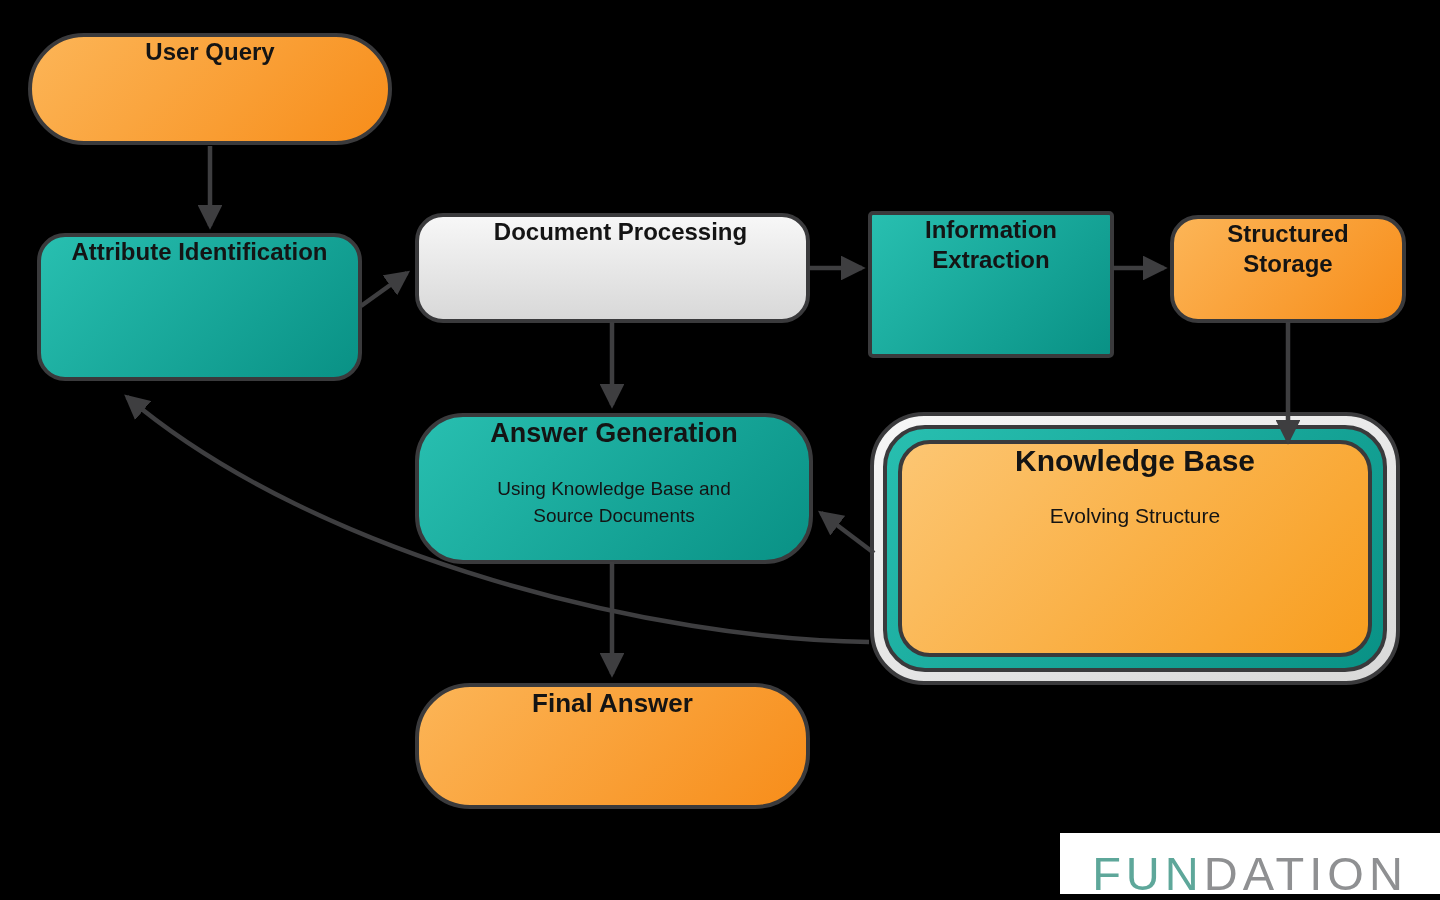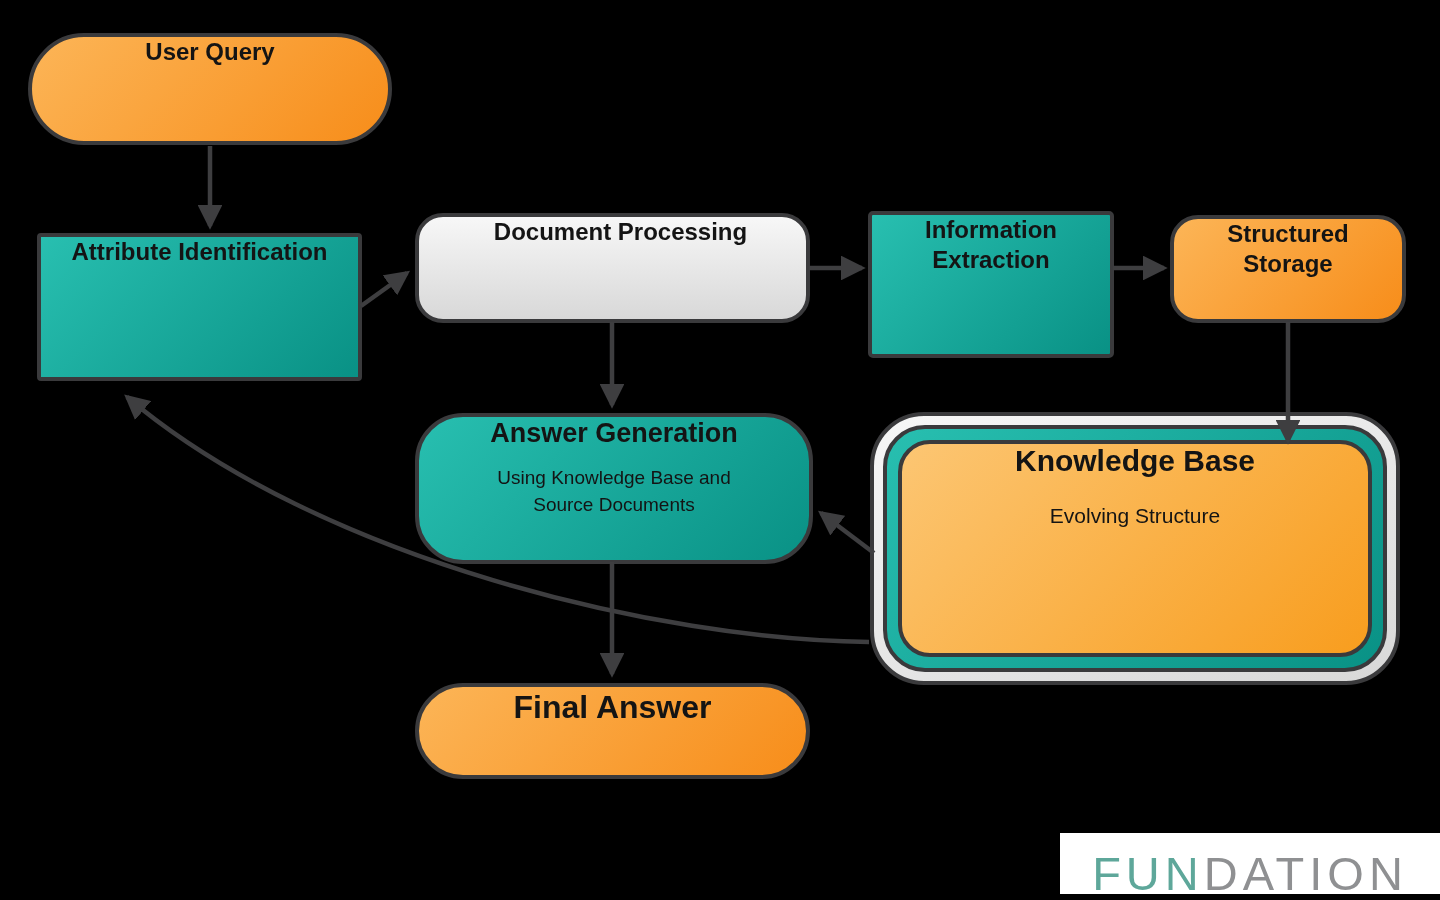--- a/index.html
+++ b/index.html
@@ -45,21 +45,21 @@
   }
   .node .label {
     display: block;
     font-weight: 600;
     line-height: 1.25;
   }
   .teal   { background: linear-gradient(135deg, var(--teal-light, #28bfb0), var(--teal-dark, #099185)); }
   .orange { background: linear-gradient(135deg, var(--orange-light, #fcb557), var(--orange-dark, #f78d1a)); }
   .white  { background: linear-gradient(180deg, var(--white-light, #f8f8f8), var(--white-dark, #d8d8d8)); }
 
-  .ag-title { font-size: 27px; font-weight: 600; margin-bottom: 13px; }
+  .ag-title { font-size: 27px; font-weight: 600; margin-bottom: 24px; }
   .ag-sub   { font-size: 19px; font-weight: 400; line-height: 1.45; max-width: 252px; }
 
   .kb-outer {
     position: absolute;
     left: 870px; top: 412px; width: 530px; height: 273px;
     box-sizing: border-box;
     border: 4px solid var(--border, #3a3a3c);
     border-radius: 54px;
     background: linear-gradient(160deg, var(--white-light, #f4f4f4), var(--white-dark, #d6d6d6));
     padding: 9px;
@@ -129,21 +129,21 @@
     <path class="edge" marker-end="url(#ah)" d="M 612 322 L 612 405"></path>
     <path class="edge" marker-end="url(#ah)" d="M 612 562 L 612 674"></path>
     <path class="edge" marker-end="url(#ah)" d="M 874 553 L 821 513"></path>
     <path class="edge" marker-end="url(#ah)" d="M 869 642 C 660 640 320 560 127 397"></path>
   </svg>
 
   <div class="node orange" style="left:28px; top:33px; width:364px; height:112px; border-radius:58px; font-size:24px;">
     <span class="label">User Query</span>
   </div>
 
-  <div class="node teal" style="left:37px; top:233px; width:325px; height:148px; border-radius:4px; font-size:24px;">
+  <div class="node teal" style="left:37px; top:233px; width:325px; height:148px; border-radius:28px; font-size:24px;">
     <span class="label">Attribute Identification</span>
   </div>
 
   <div class="node white" style="left:415px; top:213px; width:395px; height:110px; border-radius:28px; font-size:24px;padding-left:16px;">
     <span class="label">Document Processing</span>
   </div>
 
   <div class="node teal" style="left:868px; top:211px; width:246px; height:147px; border-radius:5px; font-size:24px;">
     <span class="label" style="max-width:175px;">Information Extraction</span>
   </div>
@@ -159,21 +159,21 @@
 
   <div class="kb-outer">
     <div class="kb-teal">
       <div class="kb-inner">
         <div class="kb-title">Knowledge Base</div>
         <div class="kb-sub">Evolving Structure</div>
       </div>
     </div>
   </div>
 
-  <div class="node orange" style="left:415px; top:683px; width:395px; height:96px; border-radius:55px; font-size:32px;">
+  <div class="node orange" style="left:415px; top:683px; width:395px; height:126px; border-radius:55px; font-size:26px;">
     <span class="label">Final Answer</span>
   </div>
 
   <div class="logo">
     <span class="logo-green">FUN</span>
       <span class="logo-gray">DATION</span>
   </div>
 
 </div>
 

